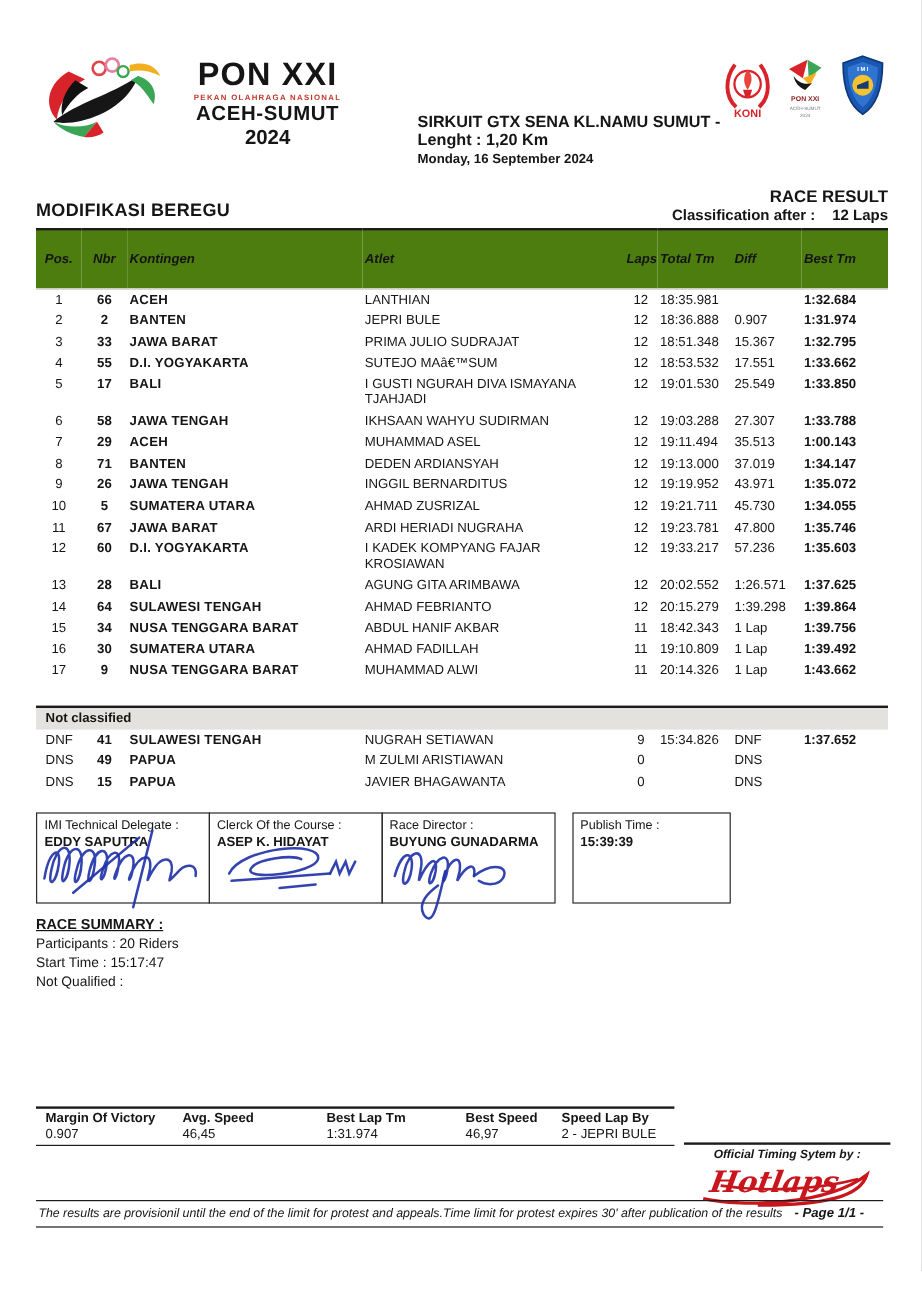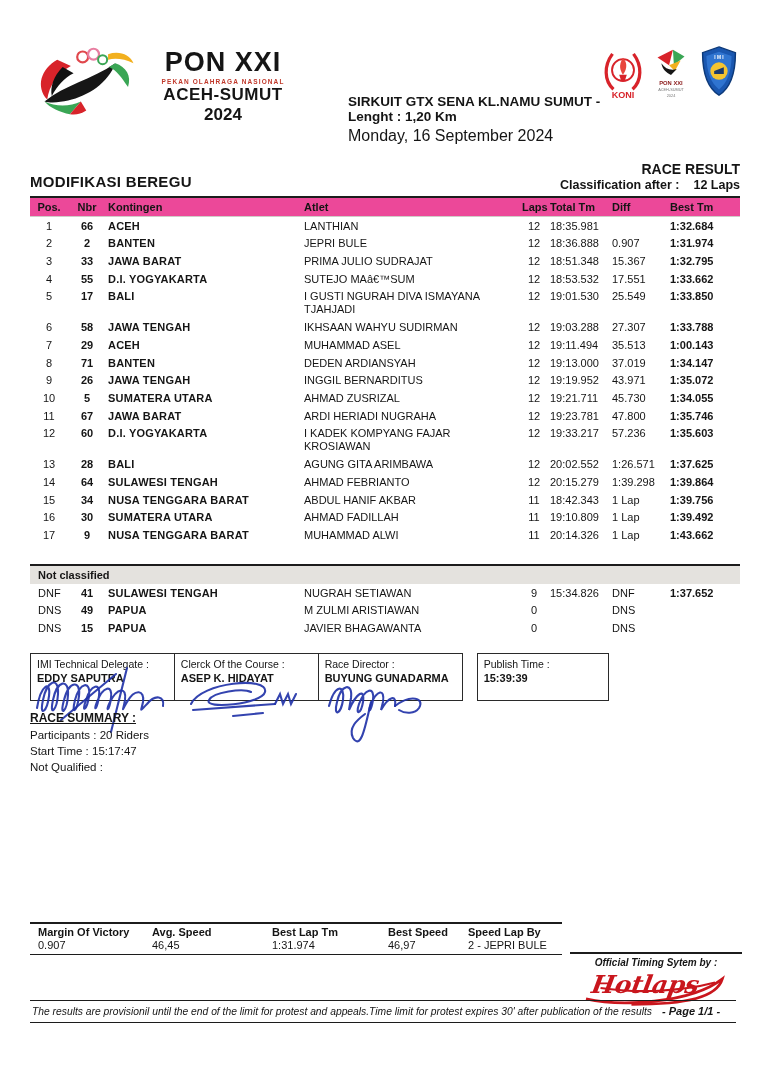--- a/index.html
+++ b/index.html
@@ -12,57 +12,57 @@
   .header { display:flex; padding:42px 28px 0 30px; }
   .logo-block { display:flex; width:310px; }
   .bird-svg { width:118px; height:88px; flex:none; }
   .logo-text { padding-top:8px; text-align:center; width:150px; }
   .logo-title { font-size:27px; font-weight:bold; letter-spacing:1px; line-height:.95; }
   .logo-sub { font-size:6.5px; font-weight:bold; color:#c0392b; letter-spacing:1.1px; margin-top:2px; }
   .logo-line2 { font-size:17px; font-weight:bold; letter-spacing:.5px; }
   .logo-line3 { font-size:17px; font-weight:bold; }
   .event-block { flex:1; padding:52px 0 0 8px; }
   .circuit { font-size:13.5px; font-weight:bold; }
-  .eventdate { font-size:16px; font-weight:normal; margin-top:3px; }
+  .eventdate { font-size:11px; font-weight:bold; margin-top:3px; }
   .right-logos { display:flex; gap:6px; padding-top:2px; }
   .right-logos svg { width:42px; height:56px; }
   
   .titlebar { display:flex; justify-content:space-between; align-items:flex-end; padding:16px 28px 4px 30px; }
   .event-name { font-size:15px; font-weight:bold; letter-spacing:.3px; padding-bottom:2px; }
   .rr-block { text-align:right; }
   .rr-title { font-size:14px; font-weight:bold; }
   .rr-class { font-size:12.5px; font-weight:bold; margin-top:1px; }
   .rr-class .laps-val { margin-left:14px; }
   
   .tablewrap { margin:0 28px 0 30px; }
   table { border-collapse:collapse; width:710px; table-layout:fixed; }
   col.w-pos{width:38px} col.w-nbr{width:38px} col.w-kon{width:196px} col.w-atl{width:218px}
   col.w-lap{width:28px} col.w-tot{width:62px} col.w-dif{width:58px} col.w-bst{width:72px}
   thead th {
-    background:#ec4899; border-top:2.5px solid #1c1c1c; border-bottom:1px solid #cfccc7;
-    font-size:11px; text-align:left; padding:3px 2px; font-weight:bold;
+    background:#4d7c0f; border-top:2.5px solid #1c1c1c; border-bottom:1px solid #cfccc7;
+    font-size:11px; text-align:left; padding:18px 2px; font-weight:bold;font-style:italic;
   }
   thead th.c-pos, thead th.c-nbr { text-align:center; }
   td { font-size:11px; padding:2.5px 2px 2px 2px; vertical-align:top; line-height:1.2; }
   td.c-pos { text-align:center; }
   td.c-nbr { text-align:center; font-weight:bold; }
   td.c-kontingen { font-weight:bold; letter-spacing:.2px; }
   td.c-laps { text-align:center; }
   td.c-best { font-weight:bold; }
   
   .nc-wrap { margin:20px 28px 0 30px; }
   .nc-band {
     width:710px; background:#e4e2de; border-top:2.5px solid #1c1c1c;
     font-size:11px; font-weight:bold; padding:3px 8px;
   }
   .nc-wrap td.c-pos { text-align:left; padding-left:8px; font-size:11px; }
   
   .officials { display:flex; margin:16px 28px 0 30px; }
   .obox {
-    position:relative; width:145px; height:48px; border:1.2px solid #2a2a2a;
+    position:relative; width:145px; height:76px; border:1.2px solid #2a2a2a;
     padding:4px 6px; margin-left:-1.2px;
   }
   .obox:first-child { margin-left:0; }
   .obox.publish { margin-left:14px; width:132px; }
   .orole { font-size:10.5px; }
   .oname { font-size:11px; font-weight:bold; margin-top:2px; }
   .sig { position:absolute; left:0; top:10px; overflow:visible; pointer-events:none; }
   .sig path { fill:none; stroke:#2233a8; stroke-width:2.1; stroke-linecap:round; opacity:.92; }
   
   .summary { margin:10px 28px 0 30px; position:relative; }

